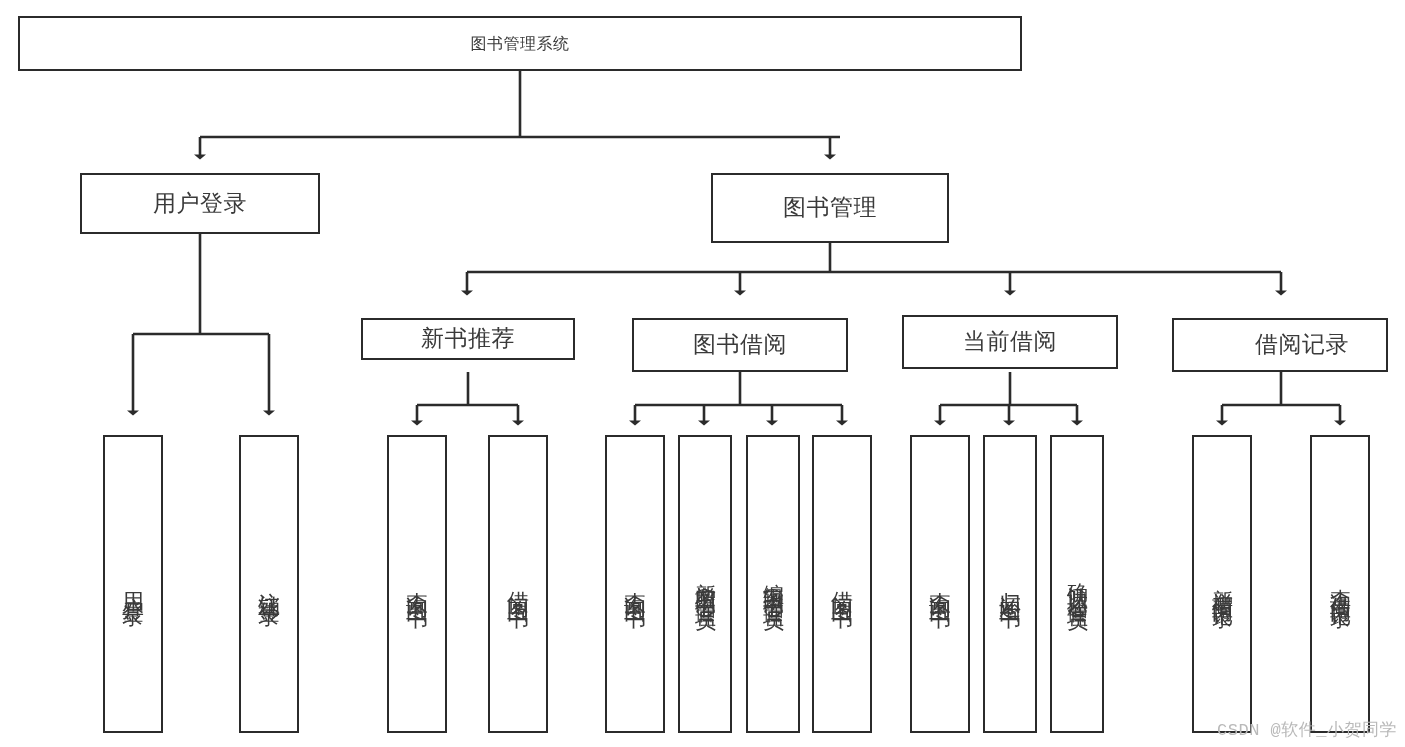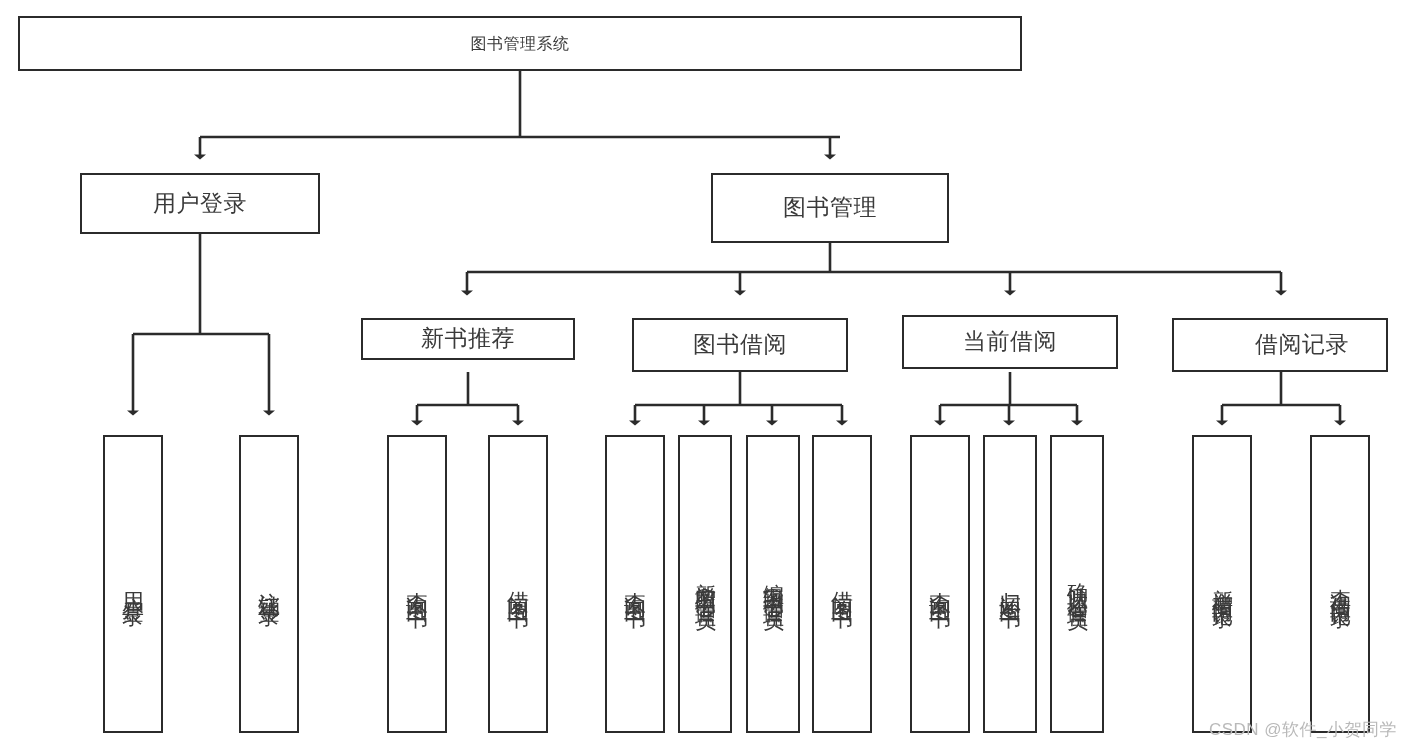--- a/index.html
+++ b/index.html
@@ -67,21 +67,21 @@
   }
   .watermark {
     position: absolute;
     right: 8px;
     bottom: 6px;
     font-size: 17px;
     color: #b9b9b9;
     letter-spacing: 0.5px;
     z-index: 5;
     white-space: nowrap;
-    font-family: Liberation Sans, sans-serif;
+    font-family: Liberation Mono, monospace;
   }
 </style>
 </head>
 <body>
 
 <div id="canvas">
 
   <svg id="edges" viewBox="0 0 1405 747" xmlns="http://www.w3.org/2000/svg">
     <defs>
       <marker id="arrow" markerWidth="10" markerHeight="12" refX="2.6" refY="6" orient="auto" markerUnits="userSpaceOnUse">

